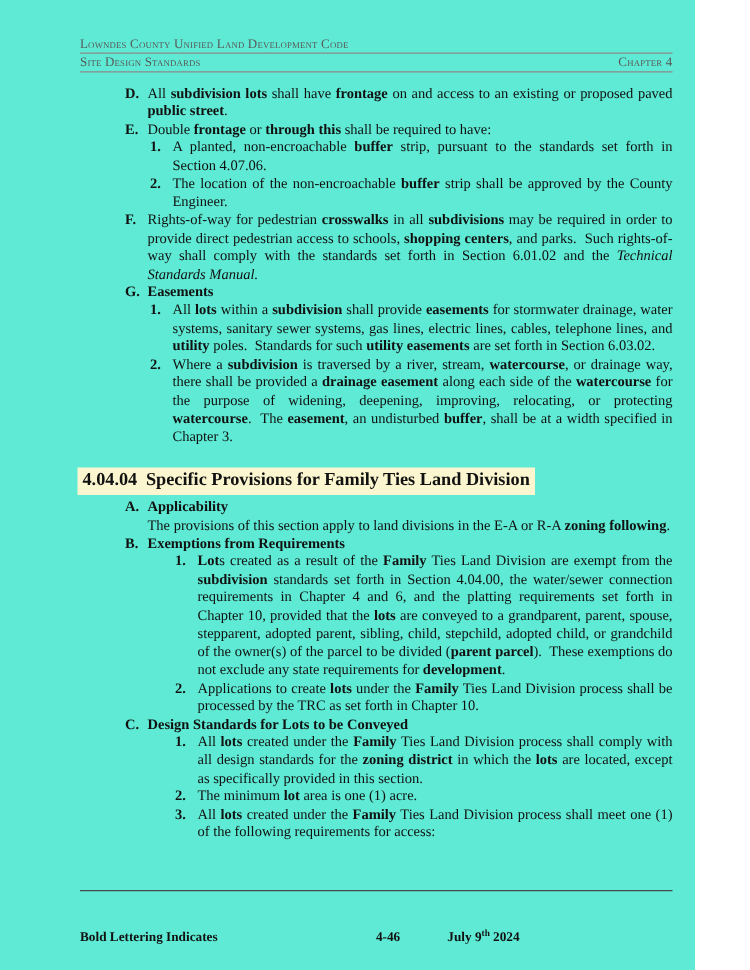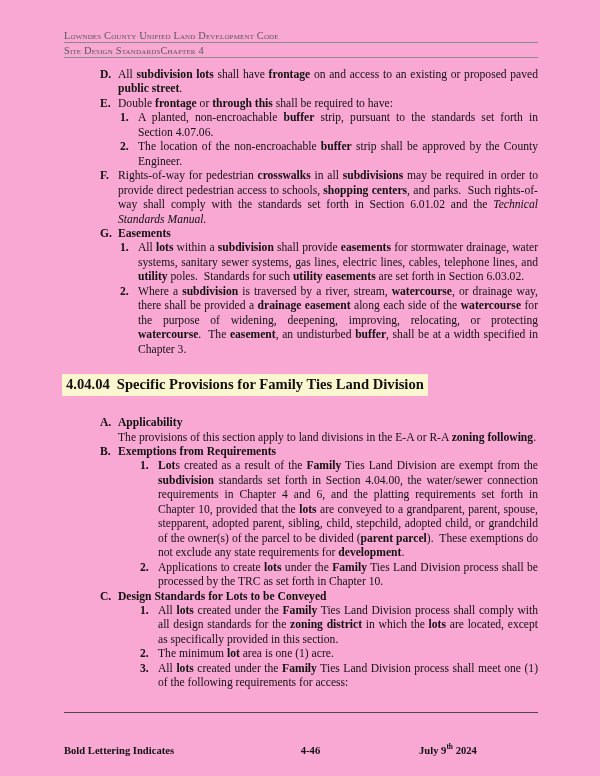--- a/index.html
+++ b/index.html
@@ -11,22 +11,22 @@
     width: 600px;
     height: 776px;
     font-family: "Liberation Serif", "DejaVu Serif", serif;
     color: #111111;
     position: relative;
     overflow: hidden;
   }
   .page {
     position: absolute;
     left: 0; top: 0;
-    width: 600px; height: 776px;
-    background: #f9a8d4;
+    width: 556px; height: 776px;
+    background: #5eead4;
   }
 
   
   .rh {
     position: absolute;
     left: 64px;
     width: 474px;
     top: 30px;
   }
   .rh-line1, .rh-line2 {
@@ -35,21 +35,21 @@
     letter-spacing: 0.15px;
     color: #595959;
     white-space: nowrap;
   }
   .rh-line1 {
     border-bottom: 1px solid #8a8a8a;
     padding-bottom: 1px;
   }
   .rh-line2 {
     display: flex;
-    justify-content: flex-start;
+    justify-content: space-between;
     align-items: baseline;
     border-bottom: 1px solid #8a8a8a;
     padding-top: 2px;
     padding-bottom: 1px;
   }
 
   
   .body {
     position: absolute;
     left: 64px;
@@ -90,21 +90,21 @@
     margin-left: 54px;
     text-align: justify;
   }
 
   .b { font-weight: bold; }
   .i { font-style: italic; }
 
   
   .sec-head {
     margin-top: 9px;
-    margin-bottom: 20px;
+    margin-bottom: 3px;
     margin-left: -2px;
     font-size: 14.6px;
     font-weight: bold;
     line-height: 19px;
     display: inline-block;
     background: #fbf6cf;
     padding: 1px 4px 2px 4px;
     white-space: nowrap;
   }
   .sec-head .num { margin-right: 7px; }
@@ -123,21 +123,21 @@
     font-weight: bold;
     line-height: 13.2px;
   }
   .ft-row {
     display: flex;
     width: 100%;
     margin-top: 28px;
   }
   .ft-l { flex: 0 0 42%; text-align: left; }
   .ft-c { flex: 0 0 20%; text-align: center; }
-  .ft-r { flex: 1 1 auto; text-align: center; }
+  .ft-r { flex: 1 1 auto; text-align: left; }
   sup { font-size: 70%; vertical-align: super; line-height: 0; }
 </style>
 </head>
 <body>
 
 <div class="page">
 
   <div class="rh">
     <div class="rh-line1">Lowndes County Unified Land Development Code</div>
     <div class="rh-line2">

